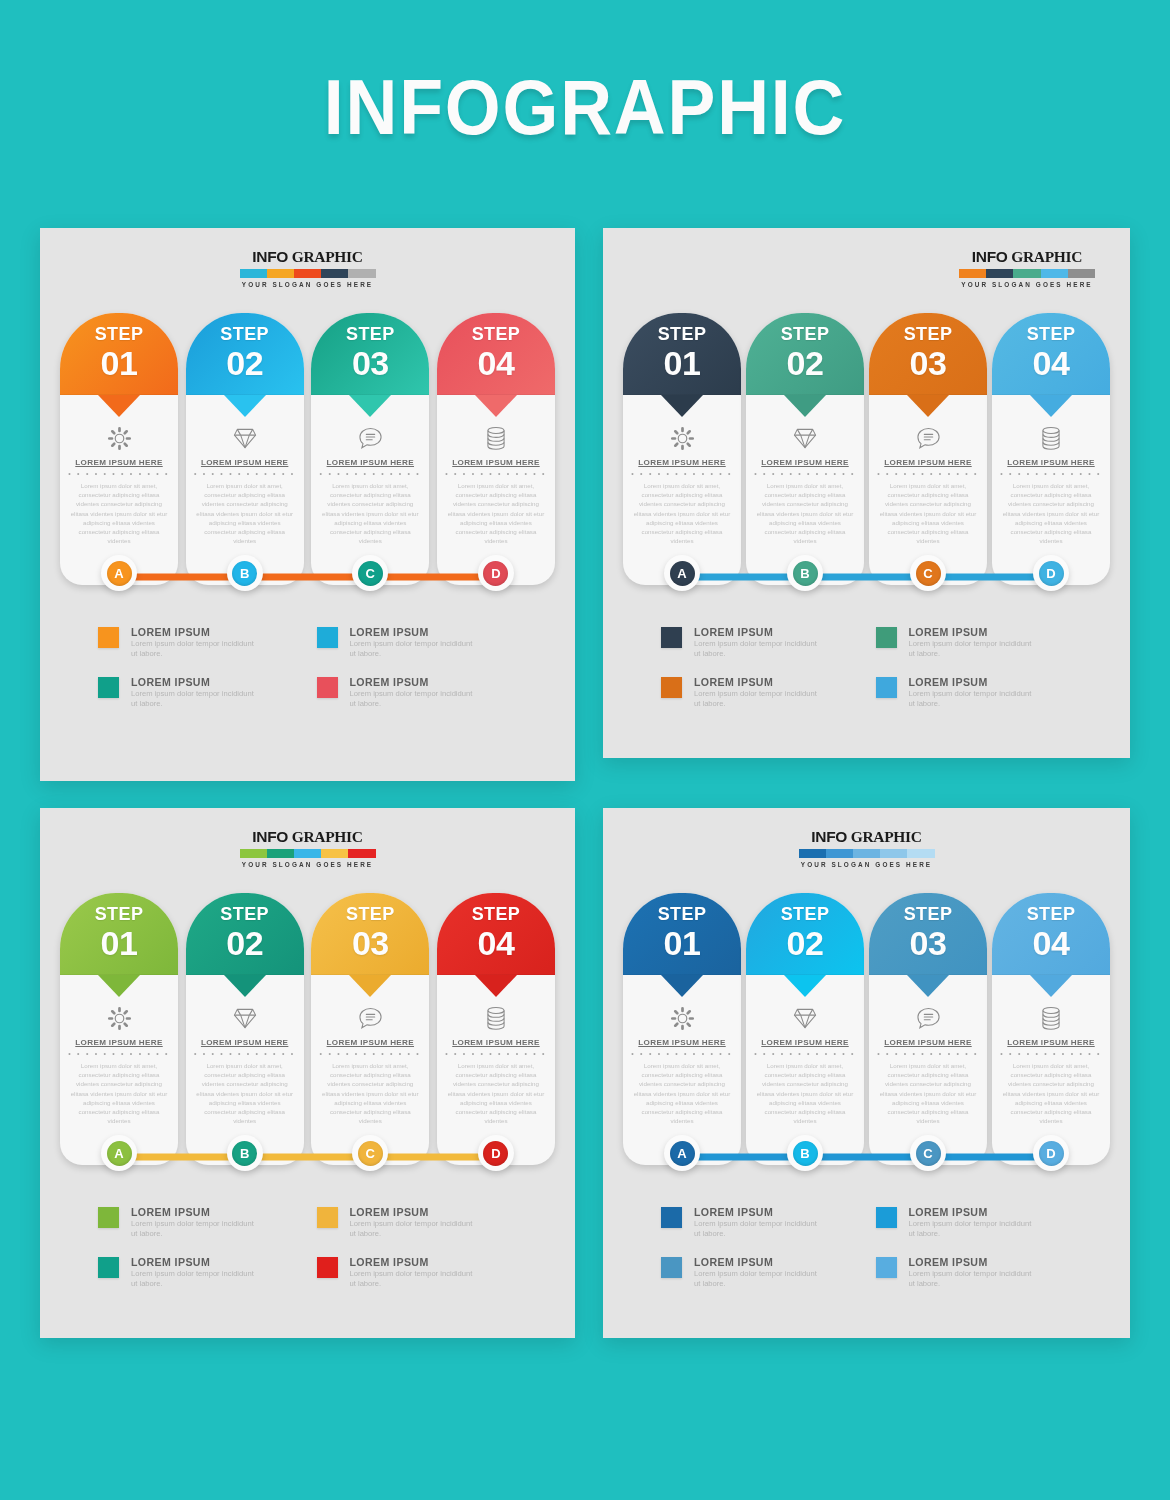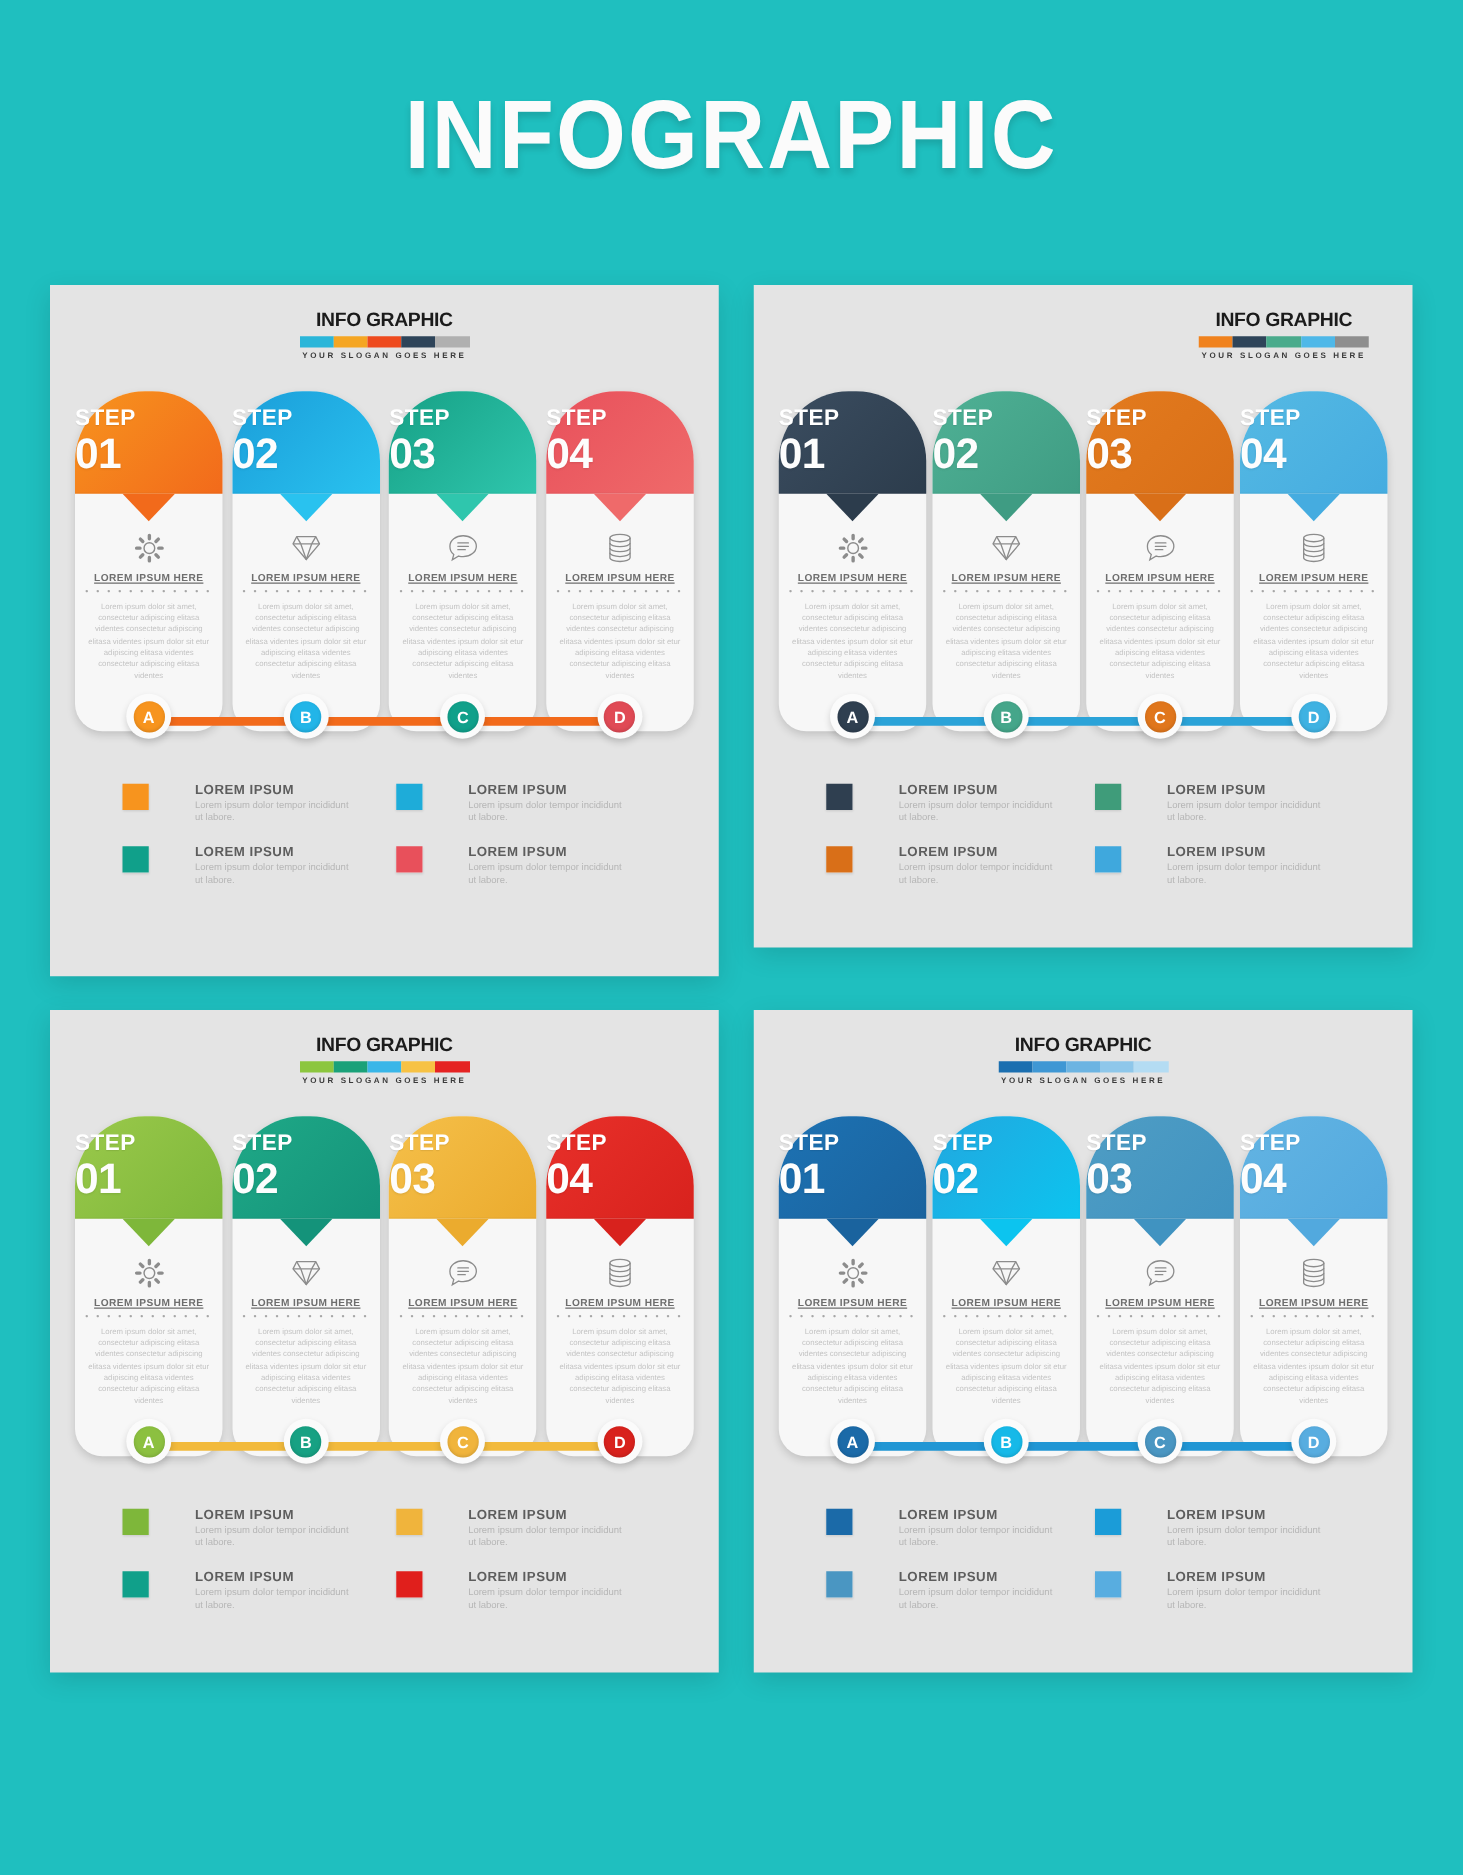--- a/index.html
+++ b/index.html
@@ -52,21 +52,21 @@
   .ig-header.center { left: 50%; transform: translateX(-50%); }
   .ig-header.right  { right: 28px; }
 
   .ig-title {
     font-size: 15.5px;
     font-weight: bold;
     color: #1b1b1b;
     letter-spacing: -0.3px;
     white-space: nowrap;
   }
-  .ig-title .ig-light { font-weight: bold; }
+  .ig-title .ig-light { font-weight: bold; font-family: Liberation Serif, serif; }
 
   .ig-bar {
     display: flex;
     height: 9px;
     width: 136px;
     margin: 3px auto 3px;
   }
   .ig-bar span { flex: 1; height: 100%; }
 
   .ig-slogan {
@@ -92,21 +92,21 @@
     background: #f7f7f7;
     border-radius: 56px 56px 22px 22px;
     box-shadow: 0 3px 7px rgba(0,0,0,0.15);
     padding-bottom: 40px;
   }
 
   .card-head {
     position: relative;
     height: 82px;
     border-radius: 56px 56px 0 0;
-    text-align: left;
+    text-align: center;
     padding-top: 11px;
     box-shadow: inset 0 -1px 0 rgba(0,0,0,0.04);
   }
   .card-head .step-word {
     font-size: 18px;
     font-weight: bold;
     color: #ffffff;
     letter-spacing: 0.4px;
     line-height: 20px;
     text-shadow: 0 1px 1px rgba(0,0,0,0.09);
@@ -211,21 +211,20 @@
   .legend {
     position: absolute;
     left: 58px; right: 40px;
     display: flex;
     flex-wrap: wrap;
   }
   .legend-item {
     width: 50%;
     display: flex;
     margin-bottom: 18px;
-    gap: 25px;
   }
   .legend-swatch {
     width: 21px; height: 21px;
     flex: 0 0 21px;
     margin-right: 12px;
     margin-top: 1px;
     box-shadow: 0 1px 2px rgba(0,0,0,0.12);
   }
   .legend-txt { padding-top: 0px; }
   .legend-title {

